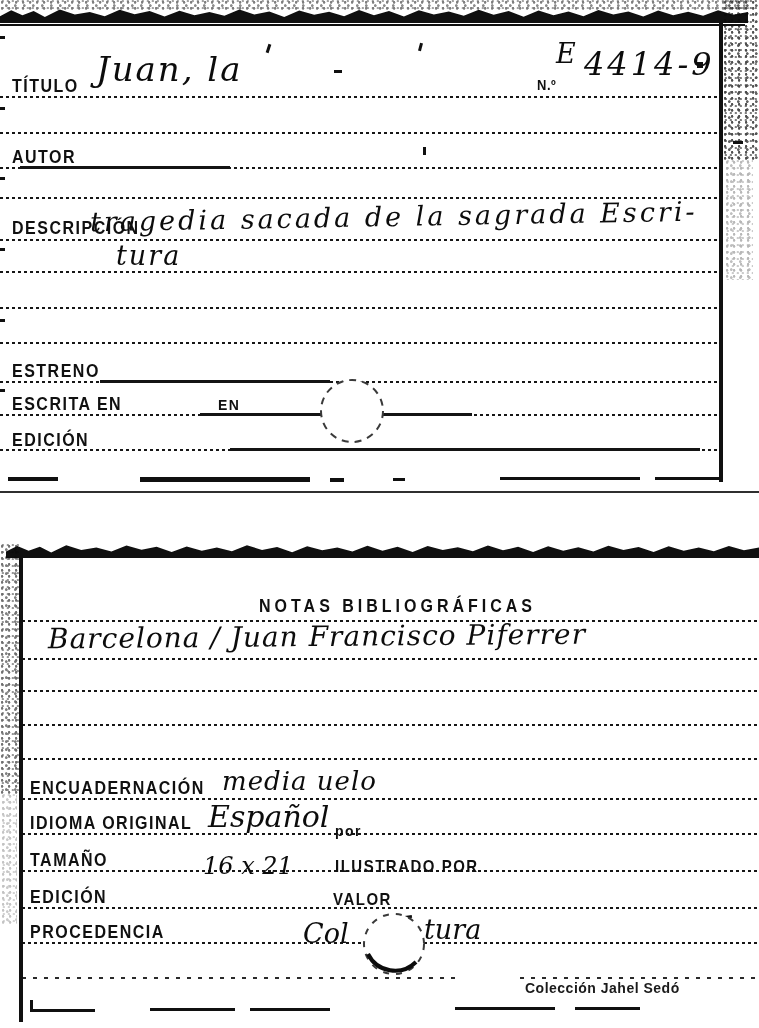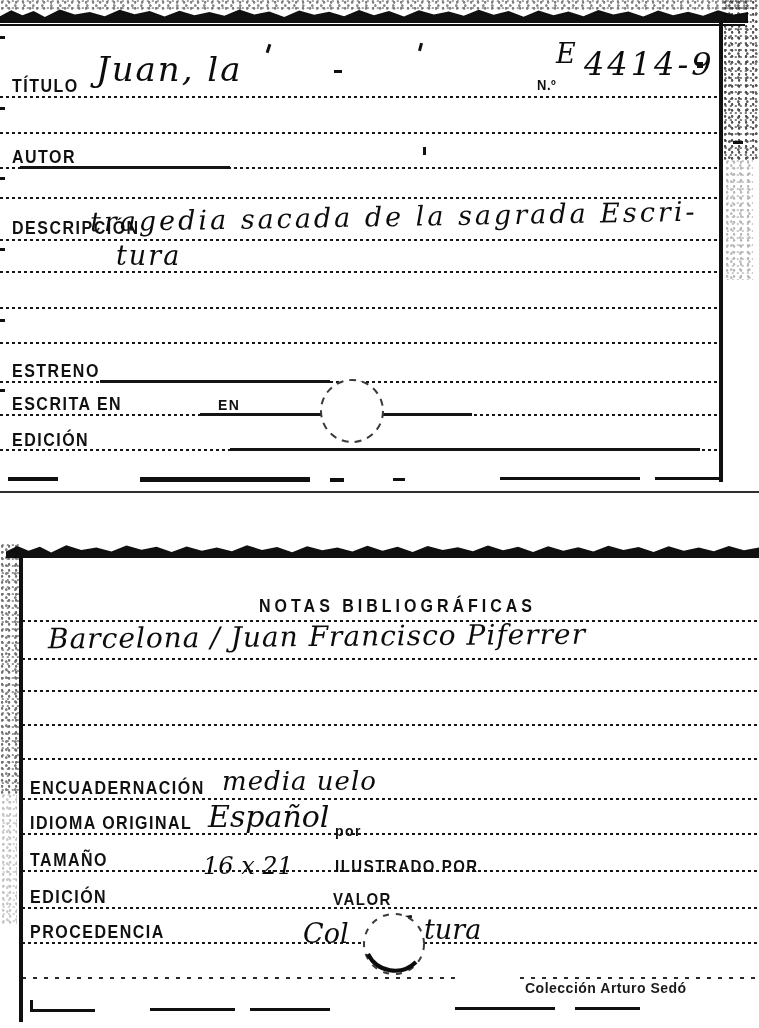--- a/index.html
+++ b/index.html
@@ -160,21 +160,21 @@
     <div class="hw" style="left:203px;top:332px;font-size:24px;margin-top:12px;">16 x 21</div>
     <div class="hw" style="left:303px;top:410px;font-size:27px;">Col</div>
     <div class="hw" style="left:424px;top:406px;font-size:27px;">tura</div>
     <div class="mark" style="left:396px;top:406px;width:16px;height:3px;transform:rotate(-8deg);"></div>
 
     <svg class="punch" style="left:360px;top:400px;" width="68" height="68" viewBox="0 0 68 68">
       <circle cx="34" cy="34" r="30" fill="#ffffff" stroke="#3a3a3a" stroke-width="2" stroke-dasharray="6 7"></circle>
       <path d="M 8 44 A 30 30 0 0 0 56 52" fill="none" stroke="#0c0c0c" stroke-width="4"></path>
     </svg>
 
-    <div class="footer-credit" style="left:525px;top:470px;">Colección Arturo Sedó</div>
+    <div class="footer-credit" style="left:525px;top:470px;">Colección Jahel Sedó</div>
 
     <div class="mark" style="left:30px;top:490px;width:3px;height:12px;"></div>
     <div class="mark" style="left:30px;top:499px;width:65px;height:3px;"></div>
     <div class="mark" style="left:150px;top:498px;width:85px;height:3px;"></div>
     <div class="mark" style="left:250px;top:498px;width:80px;height:3px;"></div>
     <div class="mark" style="left:455px;top:497px;width:100px;height:3px;"></div>
     <div class="mark" style="left:575px;top:497px;width:65px;height:3px;"></div>
   </div>
 
 </div>

